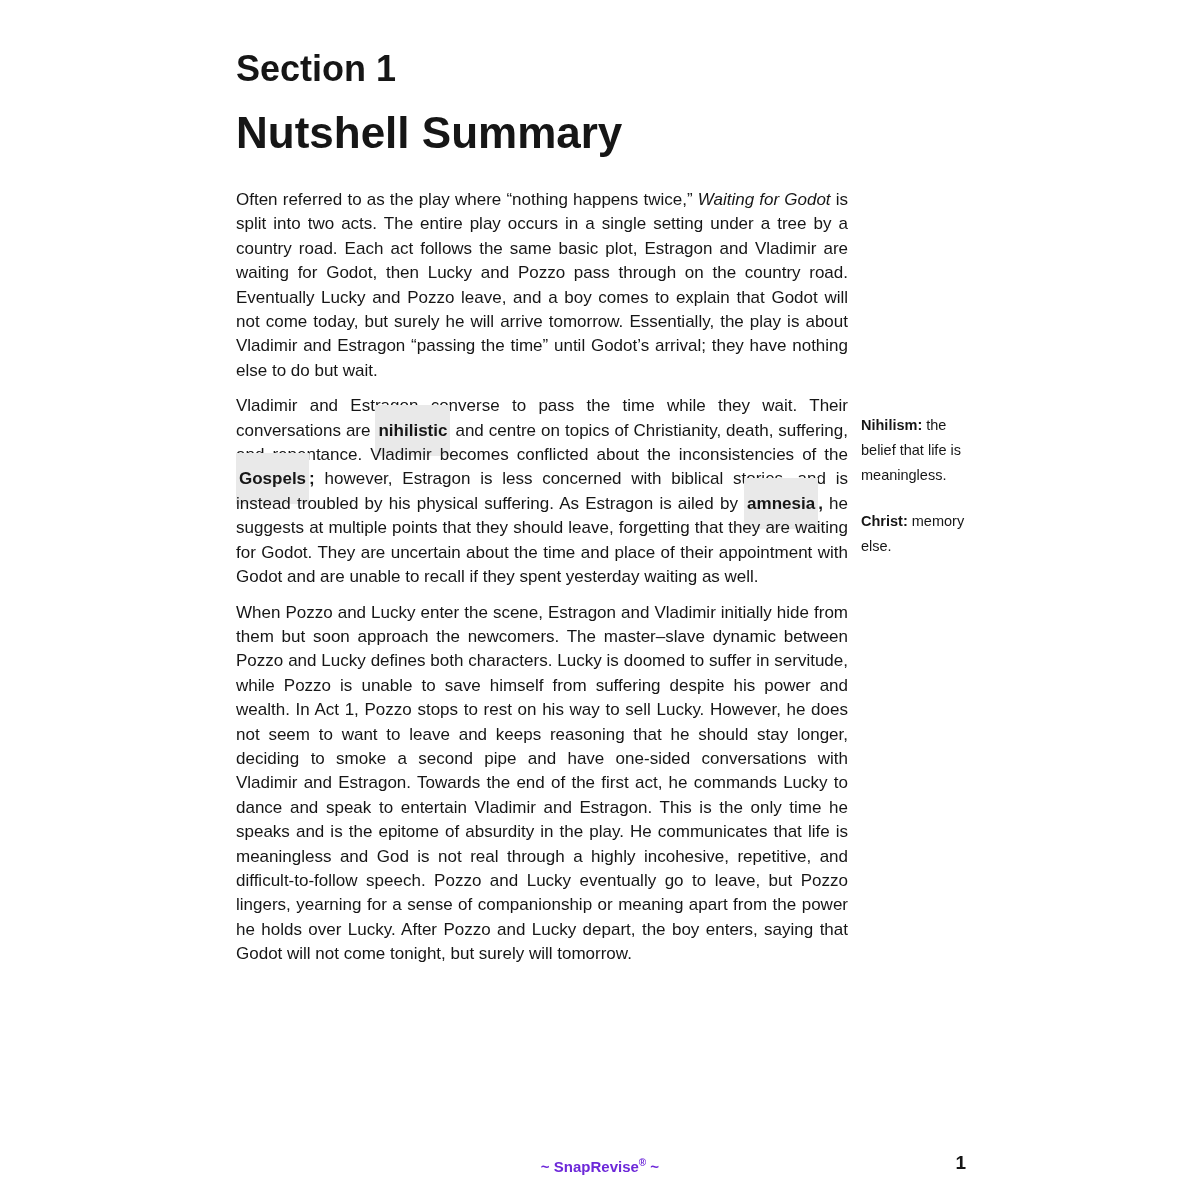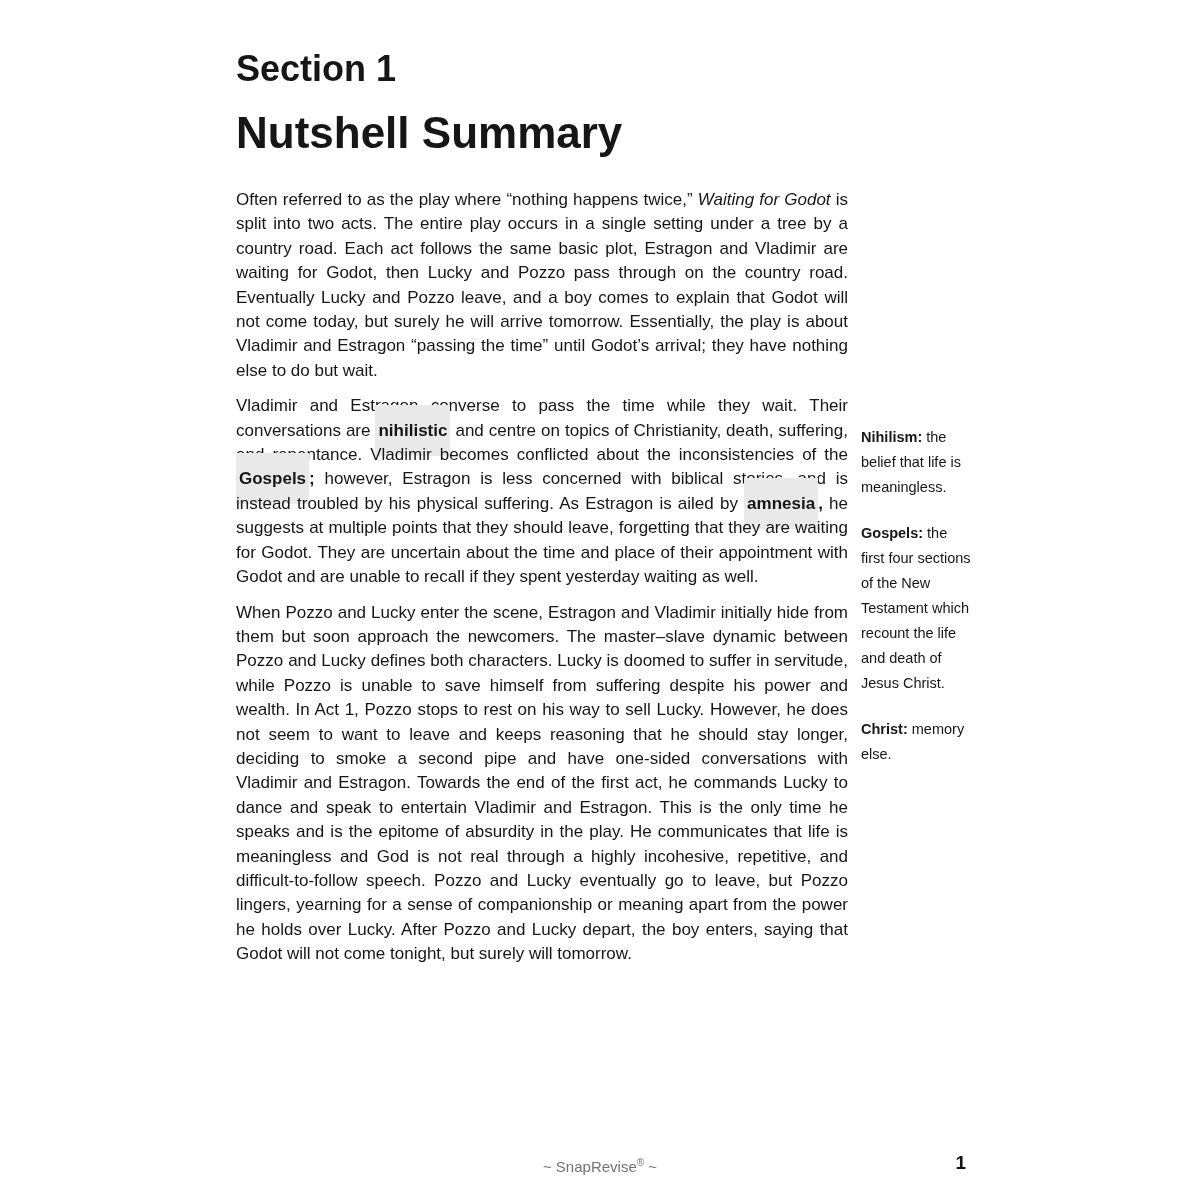--- a/index.html
+++ b/index.html
@@ -53,36 +53,36 @@
   .seg-hl {
     font-weight: 700;
     background: #e9e9e9;
     padding: 16px 3px;
   }
   .notes-col {
     position: absolute;
     left: 861px;
     top: 413px;
     width: 110px;
-    margin-top: 12px;
   }
   .note {
     font-size: 14.5px;
     line-height: 25px;
     margin: 0 0 21px 0;
   }
   .note .term { font-weight: 700; }
   .footer-brand {
     position: absolute;
     left: 0;
     top: 1158px;
     width: 1200px;
     text-align: center;
     font-size: 15px;
-    color: #737373;
+    color: #6d28d9;
+    font-weight: bold;
   }
   .footer-brand sup {
     font-size: 10px;
     vertical-align: super;
     line-height: 0;
   }
   .page-number {
     position: absolute;
     left: 930px;
     top: 1152px;
@@ -107,24 +107,20 @@
     <p class="para"><span>Vladimir and Estragon converse to pass the time while they wait. Their conversations are </span><span class="seg-hl">nihilistic</span><span> and centre on topics of Christianity, death, suffering, and repentance. Vladimir becomes conflicted about the inconsistencies of the </span><span class="seg-hl">Gospels</span><span class="seg-b">;</span><span> however, Estragon is less concerned with biblical stories, and is instead troubled by his physical suffering. As Estragon is ailed by </span><span class="seg-hl">amnesia</span><span class="seg-b">,</span><span> he suggests at multiple points that they should leave, forgetting that they are waiting for Godot. They are uncertain about the time and place of their appointment with Godot and are unable to recall if they spent yesterday waiting as well.</span></p>
     <p class="para"><span>When Pozzo and Lucky enter the scene, Estragon and Vladimir initially hide from them but soon approach the newcomers. The master–slave dynamic between Pozzo and Lucky defines both characters. Lucky is doomed to suffer in servitude, while Pozzo is unable to save himself from suffering despite his power and wealth. In Act 1, Pozzo stops to rest on his way to sell Lucky. However, he does not seem to want to leave and keeps reasoning that he should stay longer, deciding to smoke a second pipe and have one-sided conversations with Vladimir and Estragon. Towards the end of the first act, he commands Lucky to dance and speak to entertain Vladimir and Estragon. This is the only time he speaks and is the epitome of absurdity in the play. He communicates that life is meaningless and God is not real through a highly incohesive, repetitive, and difficult-to-follow speech. Pozzo and Lucky eventually go to leave, but Pozzo lingers, yearning for a sense of companionship or meaning apart from the power he holds over Lucky. After Pozzo and Lucky depart, the boy enters, saying that Godot will not come tonight, but surely will tomorrow.</span></p>
   </main>
 
   <aside class="notes-col">
     <div class="note">
       <span class="term">Nihilism:</span>
       <span class="def">the belief that life is meaningless.</span>
     </div>
     <div class="note">
-      <span class="term">Gospels:</span>
-      <span class="def">the first four sections of the New Testament which recount the life and death of Jesus Christ.</span>
-    </div>
-    <div class="note">
       <span class="term">Christ:</span>
       <span class="def">memory else.</span>
     </div>
   </aside>
 
   <div class="footer-brand">
     <span>~ SnapRevise</span><sup>®</sup><span> ~</span>
   </div>
 
   <div class="page-number">1</div>

